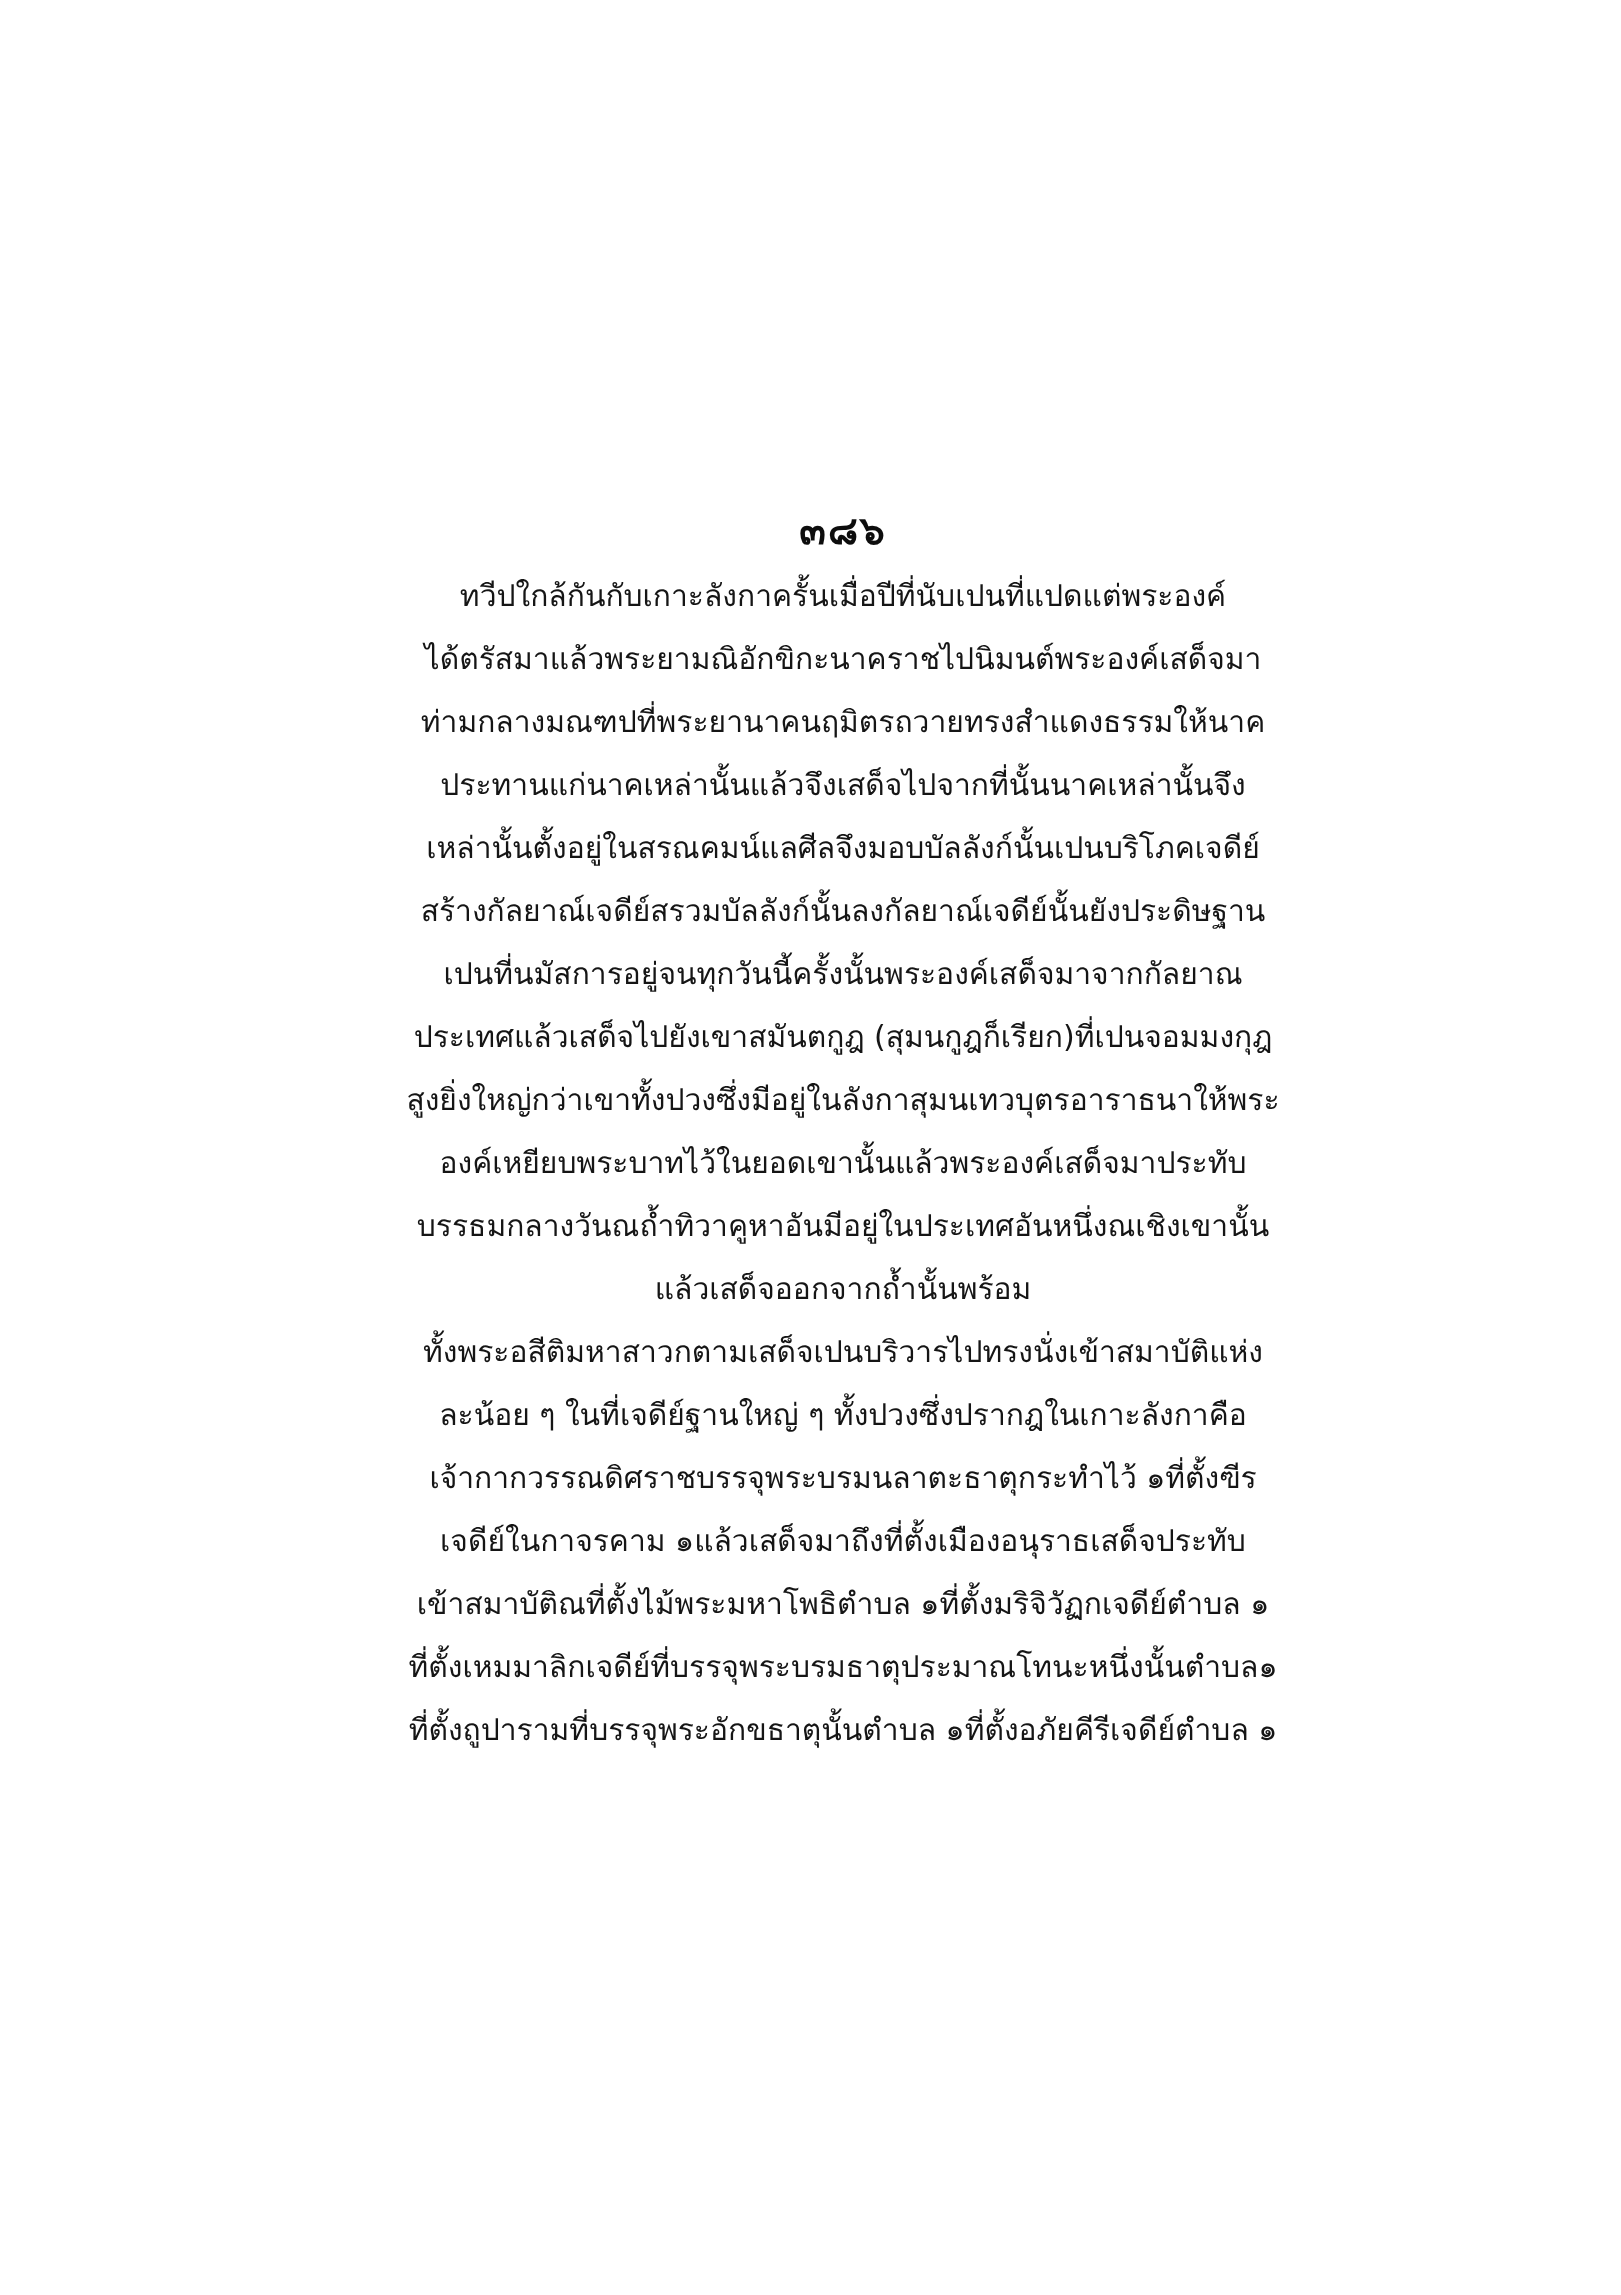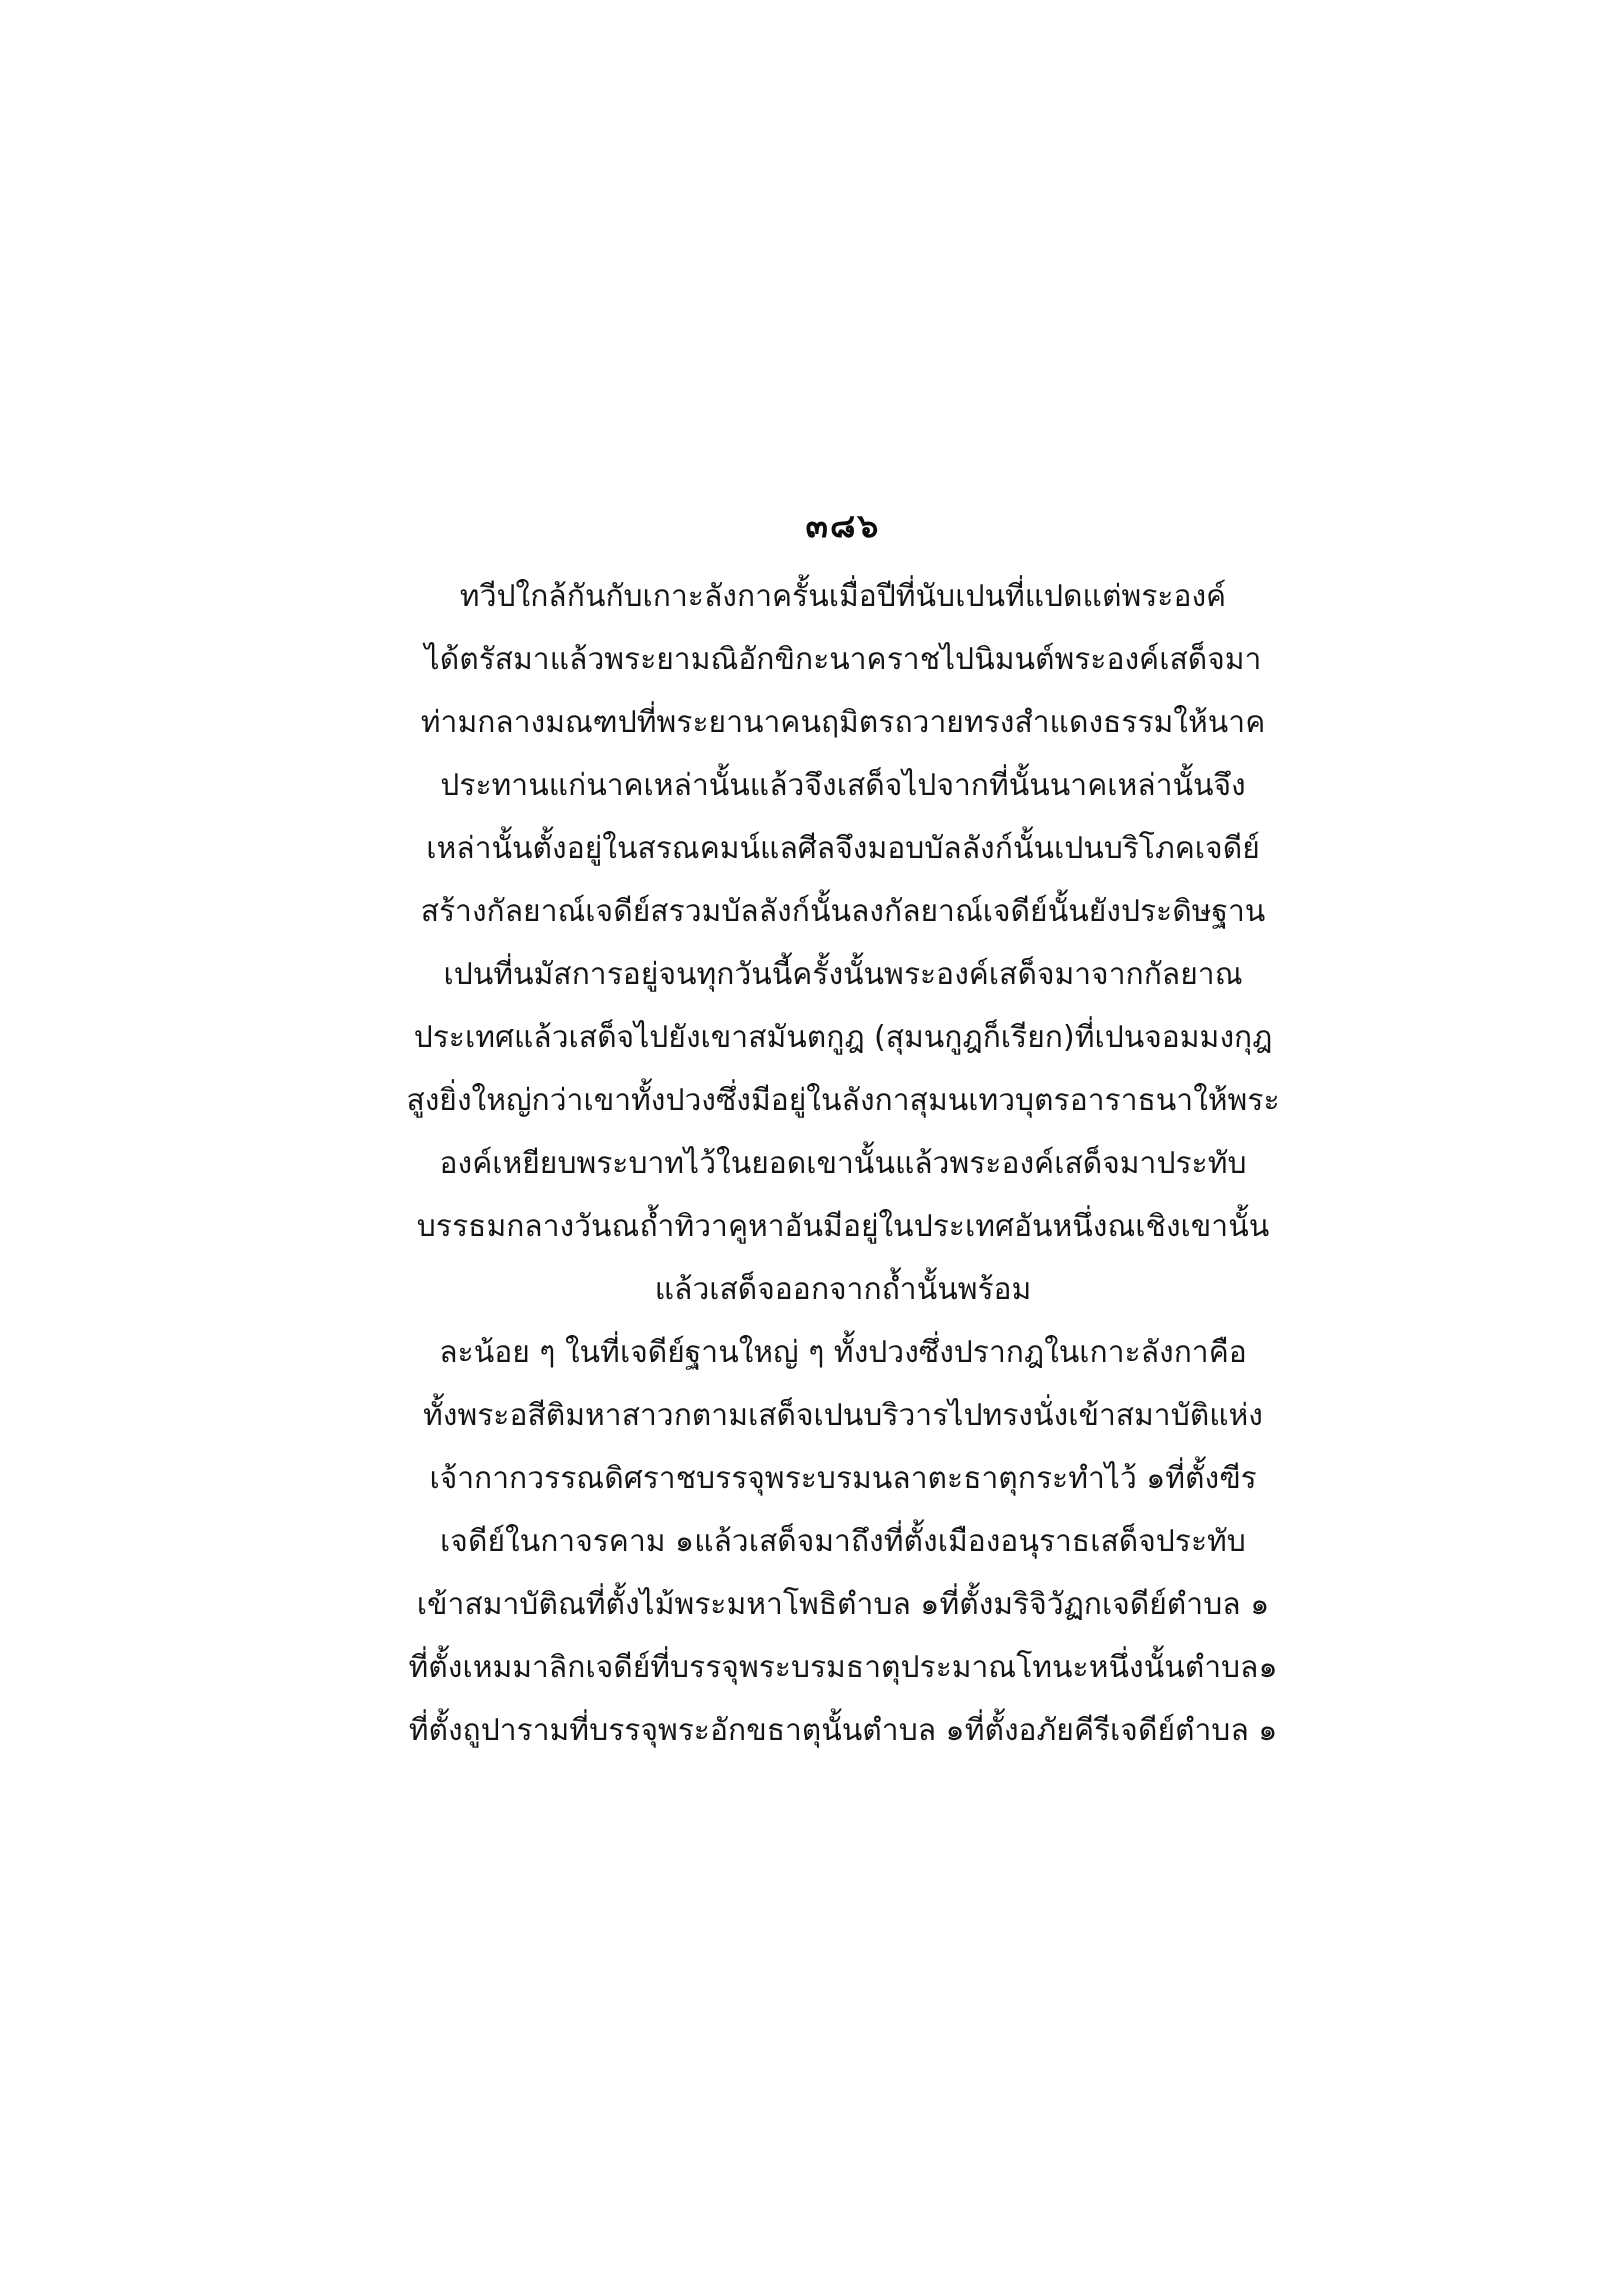--- a/index.html
+++ b/index.html
@@ -15,21 +15,21 @@
     color: #151515;
     font-family: "DejaVu Sans", sans-serif;
     overflow: hidden;
   }
   .page-number {
     position: absolute;
     top: 499px;
     left: 402px;
     width: 882px;
     text-align: center;
-    font-size: 33px;
+    font-size: 39px;
     font-weight: bold;
     letter-spacing: 2px;
     color: #0d0d0d;
   }
   .text-block {
     position: absolute;
     top: 564px;
     left: 402px;
     width: 882px;
   }
@@ -96,26 +96,26 @@
         <span class="text-segment">แล้วพระองค์เสด็จมาประทับ</span>
       </div>
       <div class="text-line">
         <span class="text-segment">บรรธมกลางวันณถ้ำทิวาคูหา</span>
         <span class="text-segment">อันมีอยู่ในประเทศอันหนึ่งณเชิงเขานั้น</span>
       </div>
       <div class="text-line">
         <span class="text-segment">แล้วเสด็จออกจากถ้ำนั้นพร้อม</span>
       </div>
       <div class="text-line">
+        <span class="text-segment">ทั้งพระอสีติมหาสาวกตามเสด็จเปนบริวาร</span>
+        <span class="text-segment">ไปทรงนั่งเข้าสมาบัติแห่ง</span>
+      </div>
+      <div class="text-line">
         <span class="text-segment">ละน้อย ๆ ในที่เจดีย์ฐานใหญ่ ๆ ทั้งปวงซึ่งปรากฎในเกาะลังกา</span>
         <span class="text-segment">คือ</span>
-      </div>
-      <div class="text-line">
-        <span class="text-segment">ทั้งพระอสีติมหาสาวกตามเสด็จเปนบริวาร</span>
-        <span class="text-segment">ไปทรงนั่งเข้าสมาบัติแห่ง</span>
       </div>
       <div class="text-line">
         <span class="text-segment">เจ้ากากวรรณดิศราชบรรจุพระบรมนลาตะธาตุกระทำไว้ ๑</span>
         <span class="text-segment">ที่ตั้งฃีร</span>
       </div>
       <div class="text-line">
         <span class="text-segment">เจดีย์ในกาจรคาม ๑</span>
         <span class="text-segment">แล้วเสด็จมาถึงที่ตั้งเมืองอนุราธ</span>
         <span class="text-segment">เสด็จประทับ</span>
       </div>

